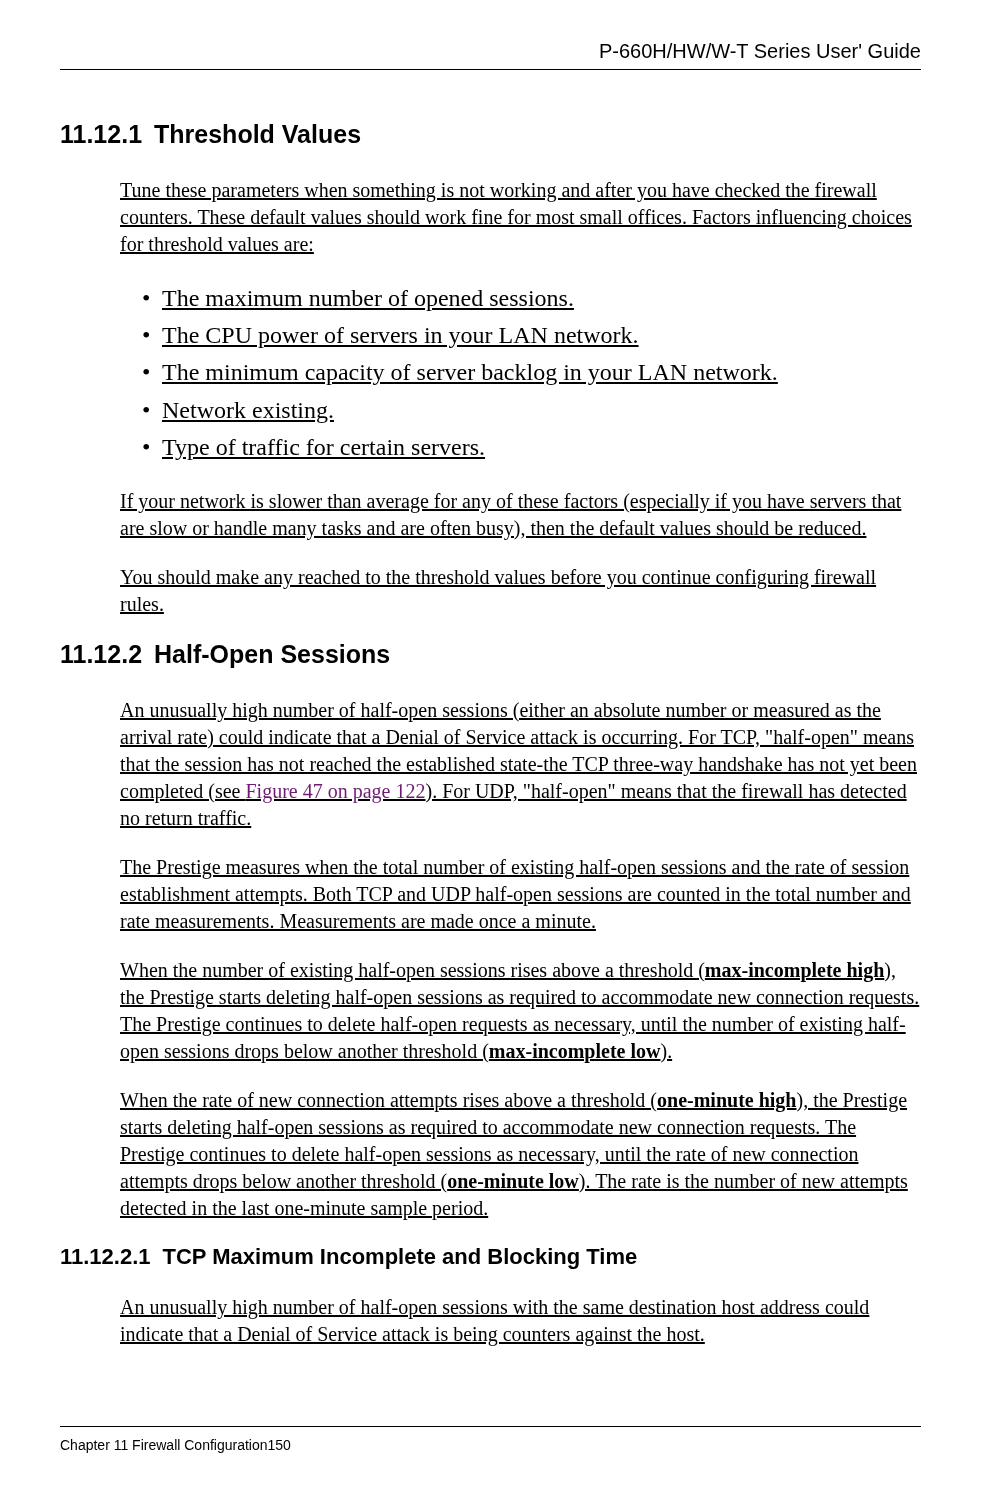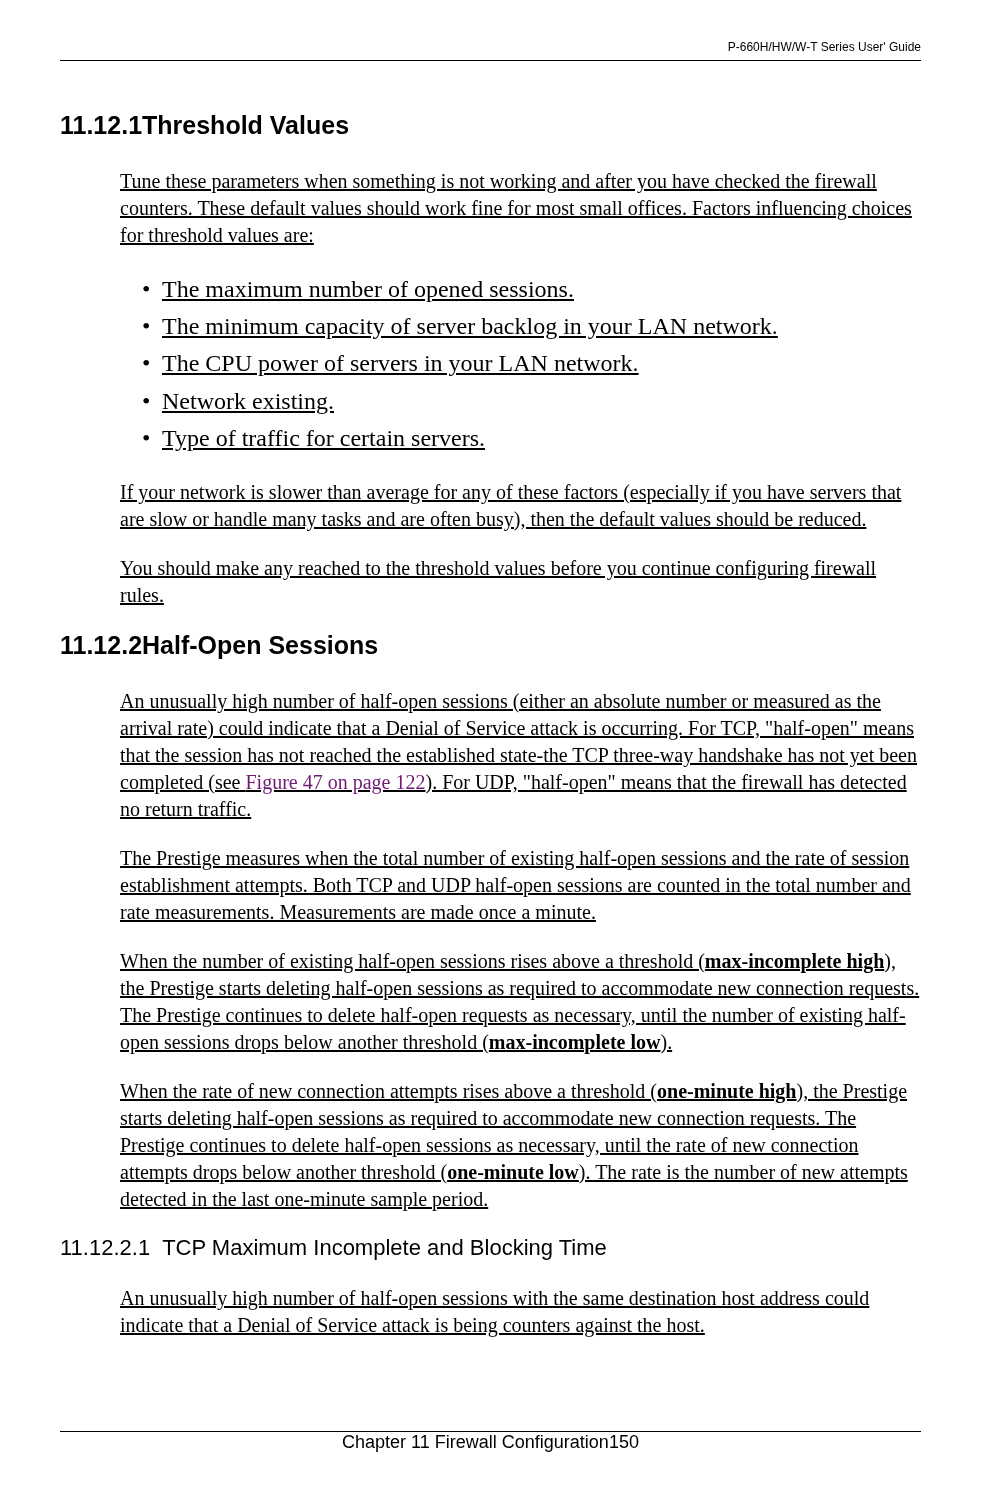--- a/index.html
+++ b/index.html
@@ -18,44 +18,45 @@
     }
     .page {
       padding: 40px 60px 50px 60px;
       height: 100%;
       display: flex;
       flex-direction: column;
     }
     .header-right {
       text-align: right;
       font-family: Arial, Helvetica, sans-serif;
-      font-size: 12px;
+      font-size: 20px;
       padding-bottom: 6px;
     }
     .header-rule {
       border: none;
       border-top: 1.5px solid #000;
       margin-bottom: 40px;
     }
     .content {
       flex: 1;
     }
     h2.section-heading {
       font-family: Arial, Helvetica, sans-serif;
       font-weight: bold;
       font-size: 25px;
       margin-bottom: 28px;
       margin-top: 10px;
     }
     h2.section-heading .hnum {
       display: inline-block;
+      margin-right: 12px;
     }
     h3.subsection-heading {
       font-family: Arial, Helvetica, sans-serif;
-      font-weight: normal;
+      font-weight: bold;
       font-size: 22px;
       margin-bottom: 24px;
       margin-top: 10px;
     }
     h3.subsection-heading .hnum {
       display: inline-block;
       margin-right: 12px;
     }
     .body-block {
       padding-left: 60px;
@@ -88,25 +89,25 @@
     }
     .underline {
       text-decoration: underline;
       text-align: center;
     }
     .bold {
       font-weight: bold;
     }
     .footer {
       border-top: 1.5px solid #000;
-      padding-top: 0;
+      padding-top: 10px;
       display: flex;
-      justify-content: center;
+      justify-content: flex-start;
       font-family: Arial, Helvetica, sans-serif;
-      font-size: 18px;
+      font-size: 14px;
     }
   </style>
 </head>
 <body>
 
 <div class="page">
 
   <div class="header-right">P-660H/HW/W-T Series User' Guide</div>
   <hr class="header-rule">
 
@@ -114,22 +115,22 @@
 
     <h2 class="section-heading">
       <span class="hnum">11.12.1</span><span>Threshold Values</span>
     </h2>
 
     <div class="body-block">
       <p class="para">Tune these parameters when something is not working and after you have checked the firewall counters. These default values should work fine for most small offices. Factors influencing choices for threshold values are:</p>
 
       <ul class="bullets">
         <li>The maximum number of opened sessions.</li>
+        <li>The CPU power of servers in your LAN network.</li>
         <li>The minimum capacity of server backlog in your LAN network.</li>
-        <li>The CPU power of servers in your LAN network.</li>
         <li>Network existing.</li>
         <li>Type of traffic for certain servers.</li>
       </ul>
 
       <p class="para">If your network is slower than average for any of these factors (especially if you have servers that are slow or handle many tasks and are often busy), then the default values should be reduced.</p>
       <p class="para">You should make any reached to the threshold values before you continue configuring firewall rules.</p>
     </div>
 
     <h2 class="section-heading">
       <span class="hnum">11.12.2</span><span>Half-Open Sessions</span>

